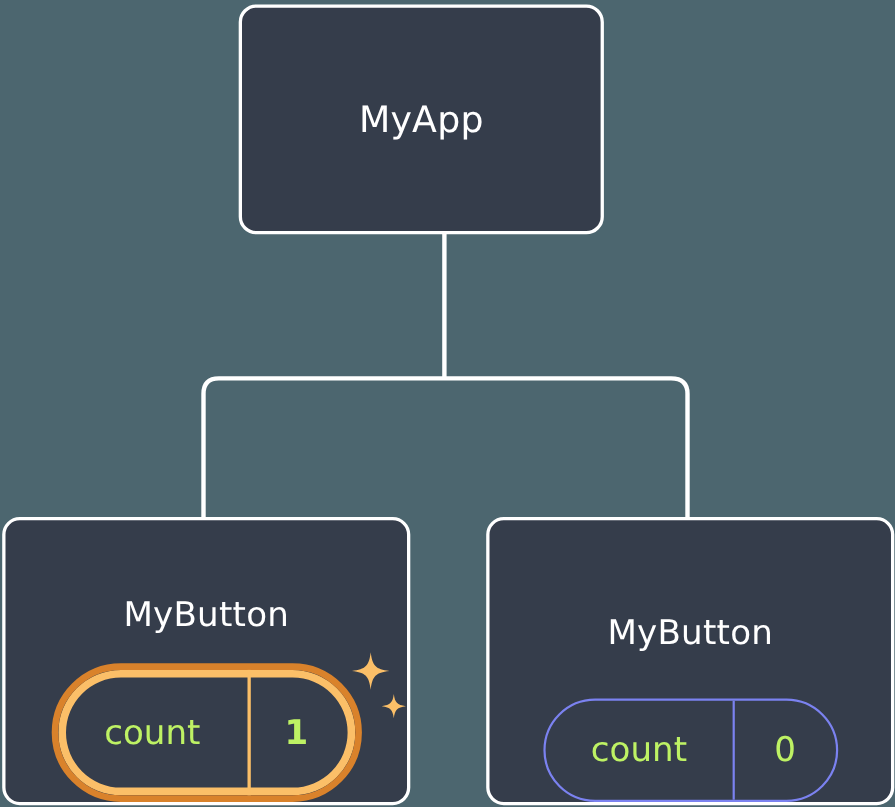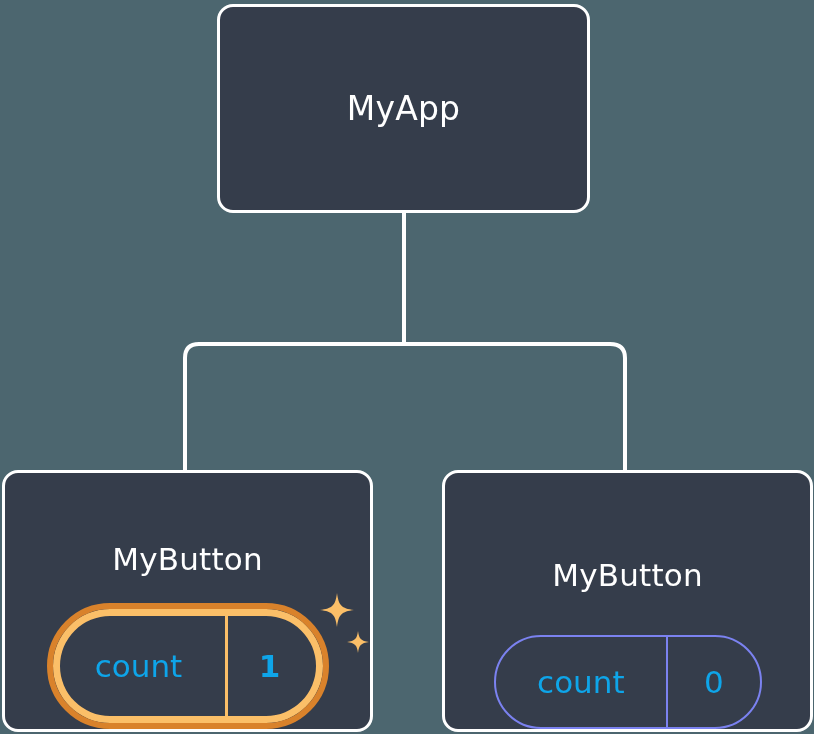--- a/index.html
+++ b/index.html
@@ -43,21 +43,21 @@
   .node-title {
     color: #ffffff;
     font-weight: 400;
     letter-spacing: 0.2px;
     white-space: nowrap;
   }
 
   #node-app {
     left: 217px;
     top: 4px;
-    width: 373px;
+    width: 332px;
     height: 209px;
     justify-content: center;
   }
   #node-app .node-title { font-size: 33px; }
 
   #node-btn-left {
     left: 2px;
     top: 470px;
     width: 371px;
     height: 262px;
@@ -114,21 +114,21 @@
   }
   .pill.highlight .pill-divider {
     width: 3px;
     background: #fbbf68;
   }
 
   .pill-key, .pill-val {
     display: flex;
     align-items: center;
     justify-content: center;
-    color: #0ea5e9;
+    color: #bef264;
     white-space: nowrap;
   }
   .pill.plain .pill-key { width: 172px; font-size: 31px; font-weight: 400; }
   .pill.plain .pill-val { width: 92px;  font-size: 31px; font-weight: 400; }
 
   .pill.highlight .pill-key { width: 172px; font-size: 31px; font-weight: 400; }
   .pill.highlight .pill-val { width: 84px;  font-size: 31px; font-weight: 700; }
 
   
   .sparkles {

